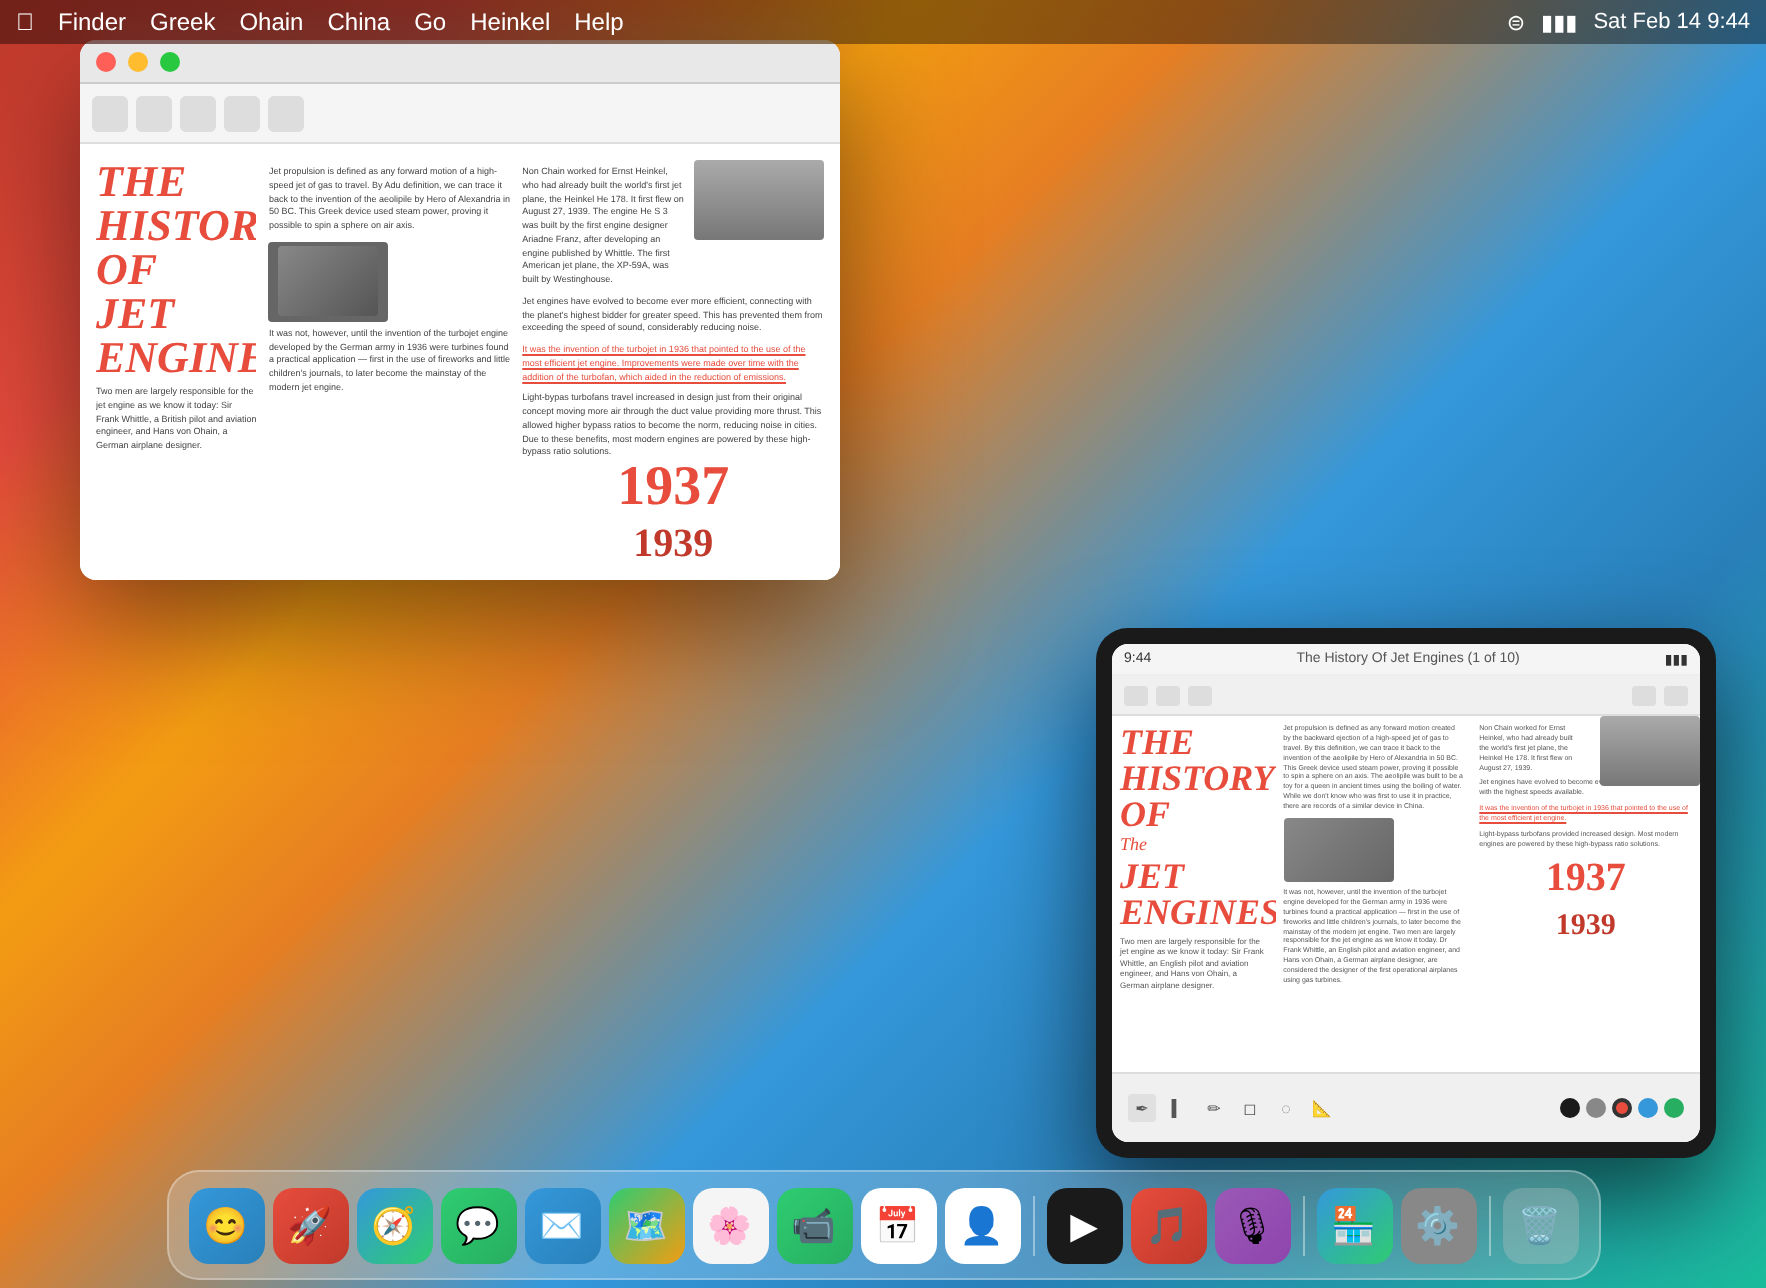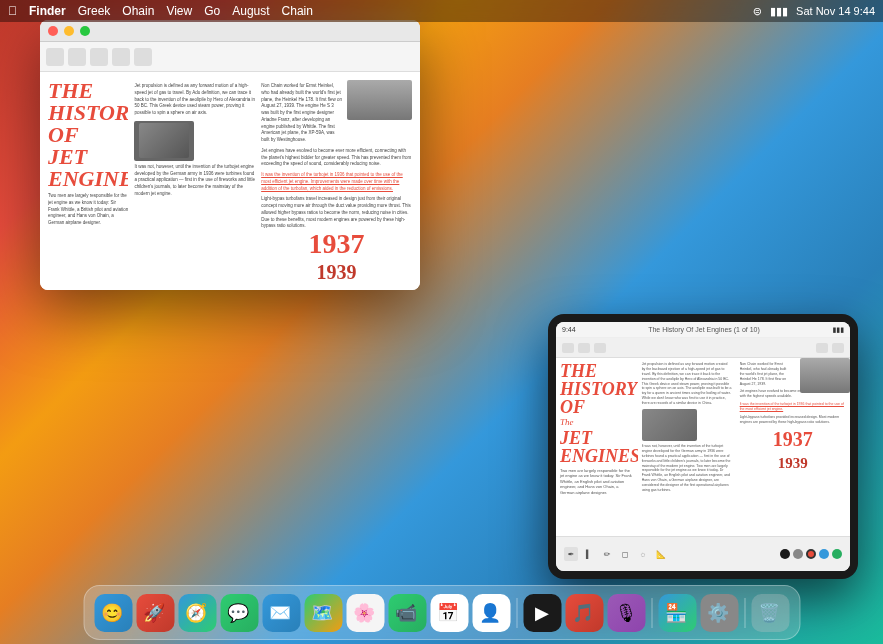--- a/index.html
+++ b/index.html
@@ -369,32 +369,32 @@
     }
   </style>
 </head>
 <body>
 
 <div class="desktop">
 
   <div class="menubar">
     <div class="menubar-left">
       <span class="menu-item apple-logo"></span>
-      <span class="menu-item" style="font-weight:700;">Finder</span>
+      <span class="menu-item" style="font-weight:400;">Finder</span>
       <span class="menu-item">Greek</span>
       <span class="menu-item">Ohain</span>
-      <span class="menu-item">View</span>
+      <span class="menu-item">China</span>
       <span class="menu-item">Go</span>
-      <span class="menu-item">August</span>
-      <span class="menu-item">Chain</span>
+      <span class="menu-item">Heinkel</span>
+      <span class="menu-item">Help</span>
     </div>
     <div class="menubar-right">
       <span>⊜</span>
       <span>▮▮▮</span>
-      <span>Sat Nov 14 9:44</span>
+      <span>Sat Feb 14 9:44</span>
     </div>
   </div>
 
   <div class="desktop-area">
 
     <div class="pdf-window">
       <div class="window-titlebar">
         <div class="traffic-light red"></div>
         <div class="traffic-light yellow"></div>
         <div class="traffic-light green"></div>

